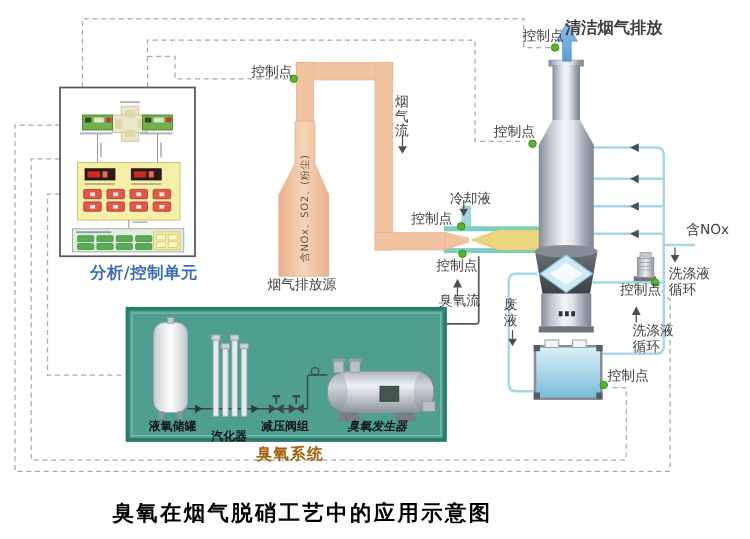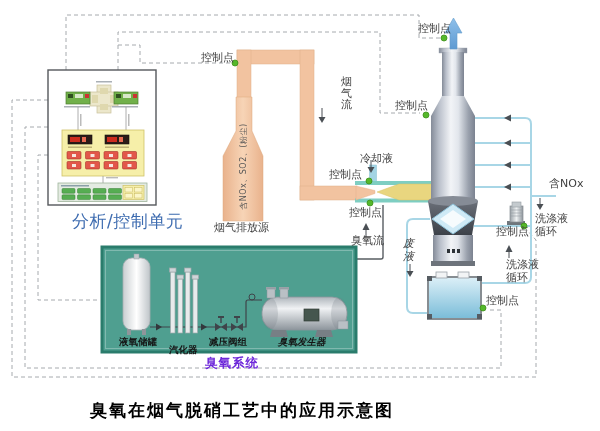--- a/index.html
+++ b/index.html
@@ -9,34 +9,34 @@
   .lbl{position:absolute;font-size:11px;color:#3f3f3f;line-height:1.15;white-space:nowrap;}
   .wrap{white-space:normal;}
   .ctrl-1{left:201px;top:52px;}
   .ctrl-2{left:418px;top:23px;}
   .ctrl-3{left:395px;top:100px;}
   .ctrl-4{left:329px;top:169px;}
   .ctrl-5{left:349px;top:207px;}
   .ctrl-6{left:496px;top:226px;}
   .ctrl-7{left:486px;top:295px;}
   .clean{left:452px;top:16px;font-size:13px;font-weight:600;}
-  .yanqiliu{left:316px;top:76px;width:14px;line-height:1.05;margin-left:25px;}
+  .yanqiliu{left:316px;top:76px;width:14px;line-height:1.05;}
   .lengque{left:360px;top:143px;margin-top:10px;}
   .chouyangliu{left:351px;top:235px;}
   .source{left:214px;top:222px;}
   .comp{left:199px;top:162px;width:90px;text-align:center;font-size:8px;color:#555;
         transform:rotate(-90deg);letter-spacing:.5px;white-space:nowrap;}
-  .unit{left:72px;top:212px;color:#3e6cb0;font-weight:400;font-size:17px;letter-spacing:.5px;}
-  .sys{left:205px;top:356px;color:#6d28d9;font-weight:700;font-size:12.5px;letter-spacing:1px;}
+  .unit{left:72px;top:212px;color:#3e6cb0;font-weight:700;font-size:13px;letter-spacing:.5px;}
+  .sys{left:205px;top:356px;color:#a16207;font-weight:700;font-size:12.5px;letter-spacing:1px;}
   .eq{font-size:9.5px;font-weight:700;color:#151515;}
   .eq1{left:119px;top:337px;}
   .eq2{left:169px;top:317px;margin-top:28px;}
   .eq3{left:209px;top:337px;}
   .eq4{left:278px;top:337px;font-style:italic;}
-  .feiye{left:403px;top:238px;width:13px;line-height:1.15;font-style:italic;}
+  .feiye{left:403px;top:238px;width:13px;line-height:1.15;}
   .buchong{left:549px;top:177px;width:37px;line-height:1.2;}
   .xunhuan1{left:535px;top:212px;width:37px;line-height:1.2;}
   .xunhuan2{left:506px;top:258px;width:37px;line-height:1.2;}
   .title{position:absolute;left:0;width:484px;top:399px;text-align:center;color:#000;
          font-family:"Liberation Serif","DejaVu Serif",serif;font-weight:700;font-size:17px;letter-spacing:2px;}
 </style>
 </head>
 <body>
 
 <div id="stage">
@@ -320,20 +320,21 @@
   </g>
 </svg>
 
 <div class="lbl ctrl-1">控制点</div>
 <div class="lbl ctrl-2">控制点</div>
 <div class="lbl ctrl-3">控制点</div>
 <div class="lbl ctrl-4">控制点</div>
 <div class="lbl ctrl-5">控制点</div>
 <div class="lbl ctrl-6">控制点</div>
 <div class="lbl ctrl-7">控制点</div>
+<div class="lbl clean">清洁烟气排放</div>
 <div class="lbl yanqiliu wrap">烟气流</div>
 <div class="lbl lengque">冷却液</div>
 <div class="lbl chouyangliu">臭氧流</div>
 <div class="lbl source">烟气排放源</div>
 <div class="lbl comp">含NOx、SO2、(粉尘)</div>
 <div class="lbl unit">分析/控制单元</div>
 <div class="lbl sys">臭氧系统</div>
 <div class="lbl eq eq1">液氧储罐</div>
 <div class="lbl eq eq2">汽化器</div>
 <div class="lbl eq eq3">减压阀组</div>

